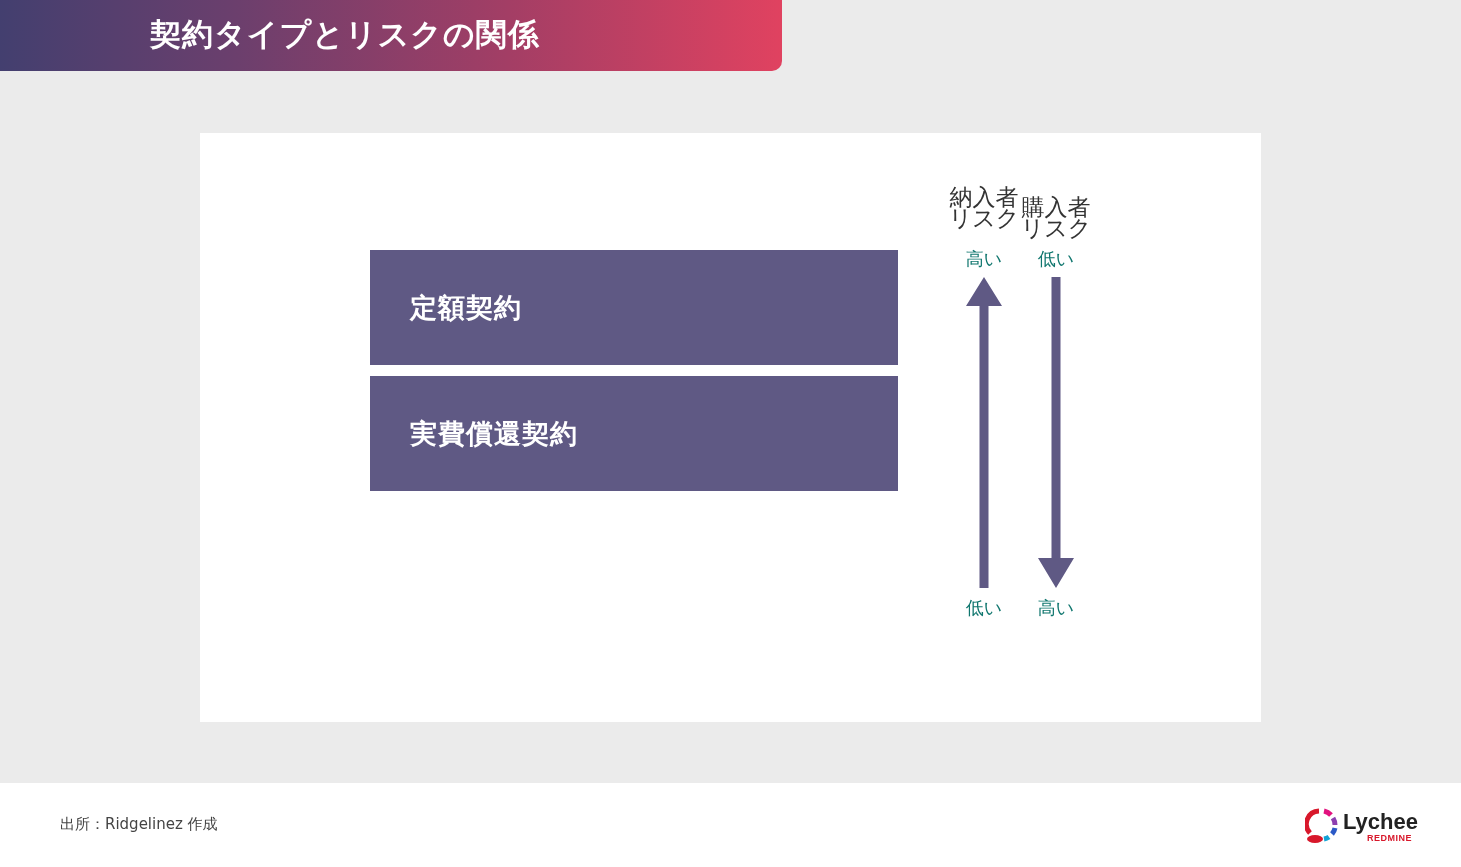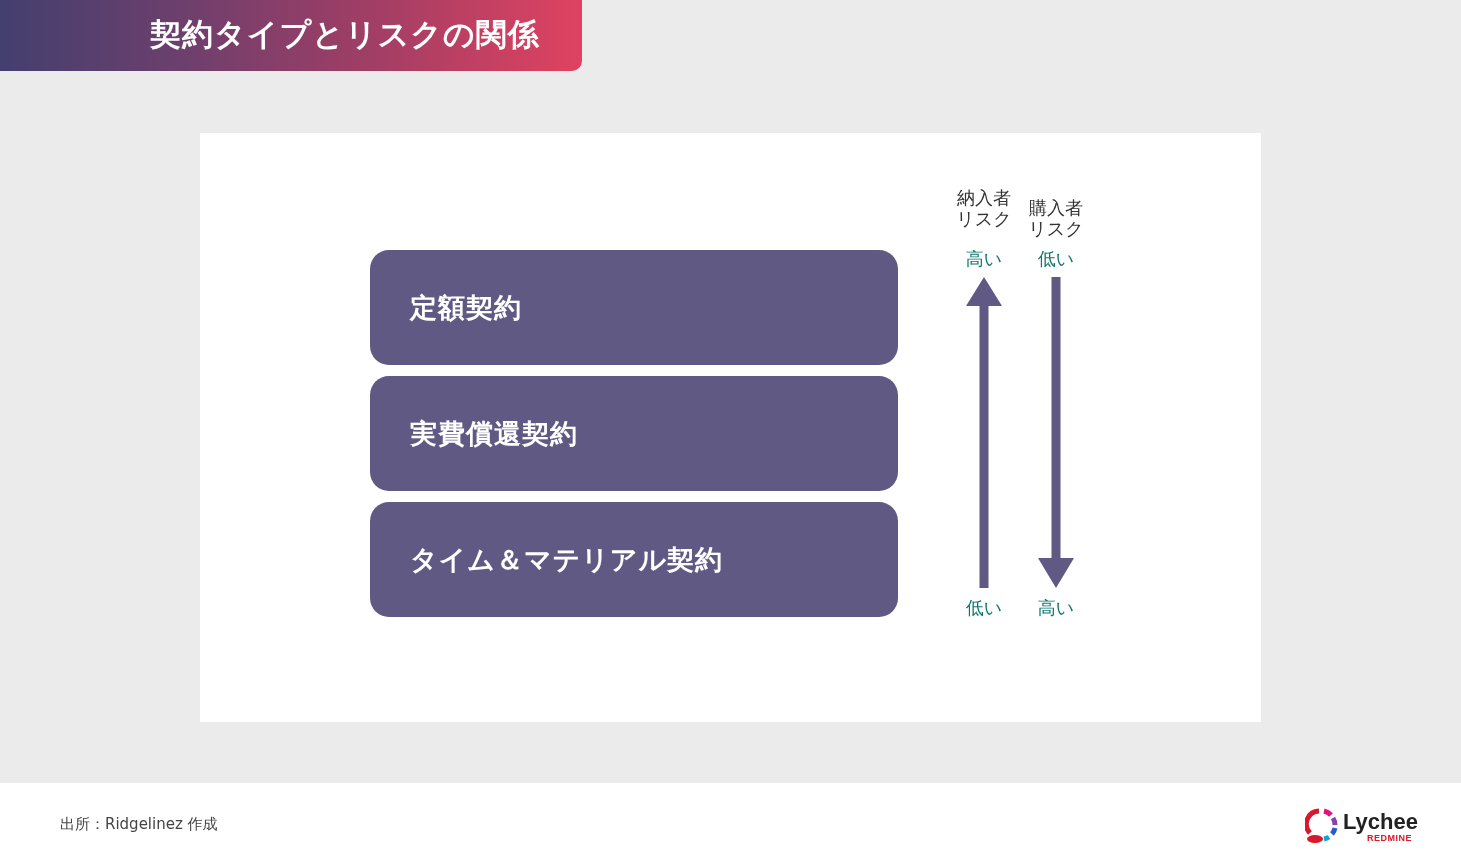--- a/index.html
+++ b/index.html
@@ -1,36 +1,36 @@
 <!DOCTYPE html>
 <html><head>
 <meta charset="utf-8">
 <style>
   * { margin: 0; padding: 0; box-sizing: border-box; }
   html, body { width: 1461px; height: 867px; overflow: hidden; background: #ffffff; }
   body { position: relative; font-family: "DejaVu Sans", "Liberation Sans", sans-serif; }
   .stage { position: absolute; left: 0; top: 0; width: 1461px; height: 783px; background: #ebebeb; }
   .title-banner {
-    position: absolute; left: 0; top: 0; width: 582px; height: 71px;
+    position: absolute; left: 0; top: 0; width: 782px; height: 71px;
     background: linear-gradient(90deg, #433f6f 0%, #6b3f6d 30%, #a33e65 65%, #e04260 100%);
     border-bottom-right-radius: 10px;
   }
   .title-text {
     position: absolute; left: 150px; top: 14px; color: #ffffff;
     font-size: 31px; font-weight: bold; letter-spacing: 1px; white-space: nowrap;
   }
   .card { position: absolute; left: 200px; top: 133px; width: 1061px; height: 589px; background: #ffffff; }
   .box {
     position: absolute; left: 170px; width: 528px; height: 115px; background: #5f5984;
-    display: flex; align-items: center; padding-left: 40px; border-radius: 19px;
+    display: flex; align-items: center; padding-left: 40px;
   }
   .box-label { color: #ffffff; font-size: 27px; font-weight: bold; white-space: nowrap; letter-spacing: 1px; }
   .col-head {
     position: absolute; width: 80px; text-align: center; color: #333333;
-    font-size: 18px; line-height: 21px; white-space: nowrap;
+    font-size: 23px; line-height: 21px; white-space: nowrap;
   }
   .lvl { position: absolute; width: 60px; text-align: center; color: #0f766e; font-size: 18px; white-space: nowrap; }
   .arrow { position: absolute; }
   .footer-source { position: absolute; left: 60px; top: 815px; color: #444444; font-size: 15px; white-space: nowrap; text-align: right; }
   .logo { position: absolute; left: 1305px; top: 806px; width: 120px; height: 40px; text-decoration: underline; }
   .logo-name { position: absolute; left: 38px; top: 3px; font-size: 22px; font-weight: bold; color: #222222; font-family: "Liberation Sans", sans-serif; }
   .logo-sub { position: absolute; left: 62px; top: 27px; font-size: 9px; font-weight: bold; color: #d8182b; letter-spacing: 0.5px; font-family: "Liberation Sans", sans-serif; }
 </style>
 </head>
 <body>
@@ -39,23 +39,20 @@
   <div class="title-banner">
     <div class="title-text">契約タイプとリスクの関係</div>
   </div>
 
   <div class="card">
     <div class="box" style="top:117px;">
       <span class="box-label">定額契約</span>
     </div>
     <div class="box" style="top:243px;">
       <span class="box-label">実費償還契約</span>
-    </div>
-    <div class="box" style="top:369px;">
-      <span class="box-label">タイム＆マテリアル契約</span>
     </div>
 
     <div class="col-head" style="left:744px; top:54px;">
       <div>納入者</div>
       <div>リスク</div>
     </div>
     <div class="lvl" style="left:754px; top:114px;">高い</div>
     <svg class="arrow" style="left:766px; top:144px;" width="36" height="311" viewBox="0 0 36 311">
       <polygon points="18,0 36,29 22.5,29 22.5,311 13.5,311 13.5,29 0,29" fill="#5f5984"></polygon>
     </svg>

